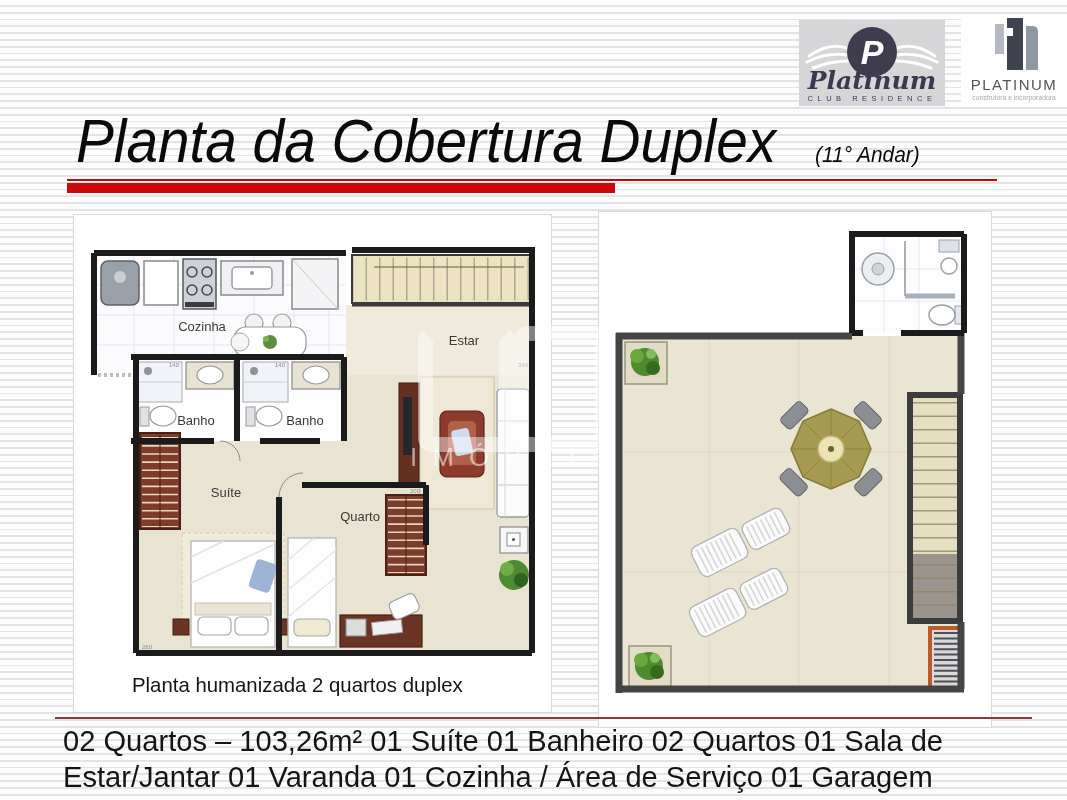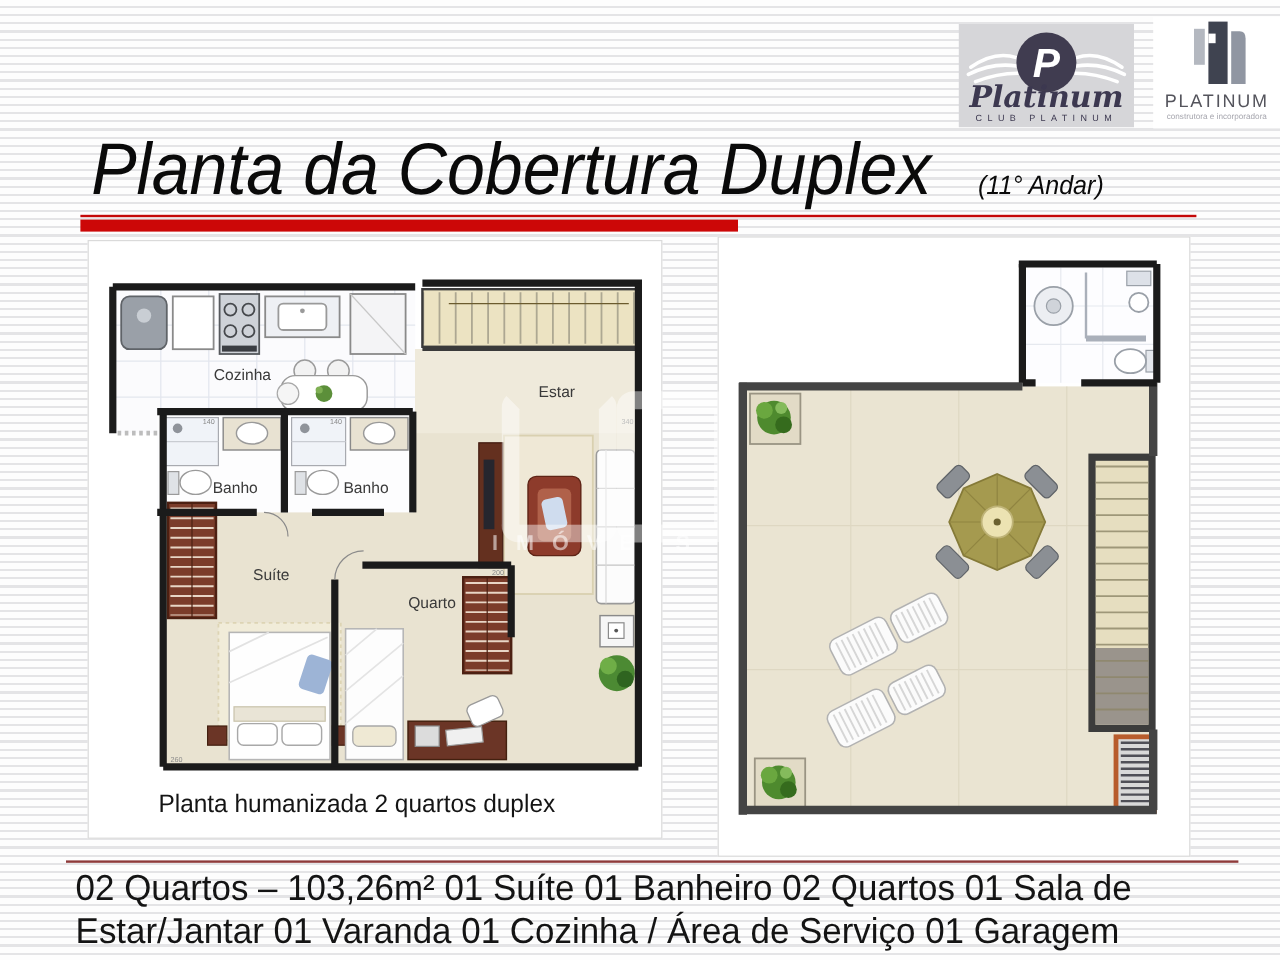--- a/index.html
+++ b/index.html
@@ -17,33 +17,33 @@
   
   .club-logo{position:absolute;left:799px;top:20px;width:146px;height:86px;background:#d6d6d9;}
   .club-logo svg{position:absolute;left:0;top:0;}
   .club-name{position:absolute;left:0;top:46px;width:100%;text-align:center;
     font-family:"DejaVu Serif",serif;font-style:italic;font-weight:bold;font-size:25px;color:#3c3850;}
   .club-sub{position:absolute;left:0;top:74px;width:100%;text-align:center;font-size:7.5px;letter-spacing:4.5px;color:#3c3850;}
   .builder-logo{position:absolute;left:961px;top:14px;width:106px;height:93px;background:#fff;text-align:center;}
   .builder-name{position:absolute;left:0;top:62px;width:100%;font-size:15px;letter-spacing:1.5px;color:#54545c;}
   .builder-sub{position:absolute;left:0;top:80px;width:100%;font-size:6.8px;color:#a6a6ae;}
   
-  .panel{position:absolute;background:#fff;border:1px solid #dadada;}
+  .panel{position:absolute;background:#fff;border:1px solid #dadada;margin-top:14px;}
   .left-panel{left:73px;top:200px;width:477px;height:497px;}
   .right-panel{left:598px;top:197px;width:392px;height:515px;}
   .plan-caption{position:absolute;left:58px;top:458px;font-size:21px;color:#141414;transform:scaleX(.97);transform-origin:left top;white-space:nowrap;}
   svg text{font-family:"Liberation Sans",sans-serif;}
   .room-label{font-size:13px;fill:#3a3a3a;}
   .dim-label{font-size:6px;fill:#8a8a8a;}
   
   .watermark{position:absolute;left:404px;top:326px;width:300px;height:168px;z-index:6;pointer-events:none;}
   .wm-glyph{position:absolute;top:0;width:66px;height:96px;border:15px solid rgba(255,255,255,.45);border-radius:14px;}
   .wm-g1{left:14px;border-top-color:transparent;}
   .wm-g2{left:110px;}
-  .wm-text{position:absolute;left:6px;top:116px;font-size:18px;font-weight:bold;letter-spacing:15px;color:rgba(255,255,255,.55);white-space:nowrap;}
+  .wm-text{position:absolute;left:6px;top:116px;font-size:26px;font-weight:normal;letter-spacing:15px;color:rgba(255,255,255,.55);white-space:nowrap;}
   
   .footer-rule{position:absolute;left:55px;top:717px;width:977px;height:2px;background:#8e3a3a;}
   .footer-text{position:absolute;left:63px;top:723px;font-size:30px;line-height:36px;color:#141414;transform:scaleX(.97);transform-origin:left top;white-space:nowrap;}
 </style>
 </head>
 <body>
 
 <div class="slide">
 
   <div class="club-logo">
@@ -53,21 +53,21 @@
         <path d="M8,42 Q28,32 48,35"></path>
         <path d="M14,48 Q32,41 49,41"></path>
         <path d="M136,36 Q116,22 98,28"></path>
         <path d="M138,42 Q118,32 98,35"></path>
         <path d="M132,48 Q114,41 97,41"></path>
       </g>
       <circle cx="73" cy="32" r="25" fill="#403c50"></circle>
       <text x="73" y="44" text-anchor="middle" font-family="DejaVu Serif,serif" font-style="italic" font-weight="bold" font-size="34" fill="#ffffff">P</text>
     </svg>
     <div class="club-name">Platinum</div>
-    <div class="club-sub">CLUB PLATINUM</div>
+    <div class="club-sub">CLUB RESIDENCE</div>
   </div>
 
   <div class="builder-logo">
     <svg width="106" height="60" viewBox="0 0 106 60">
       <rect x="34" y="10" width="9" height="30" fill="#b4b8c0"></rect>
       <rect x="46" y="4" width="16" height="52" fill="#3f4350"></rect>
       <rect x="46" y="14" width="6" height="8" fill="#ffffff"></rect>
       <path d="M65,12 h7 q5,0 5,6 v38 h-12 z" fill="#9096a2"></path>
     </svg>
     <div class="builder-name">PLATINUM</div>

